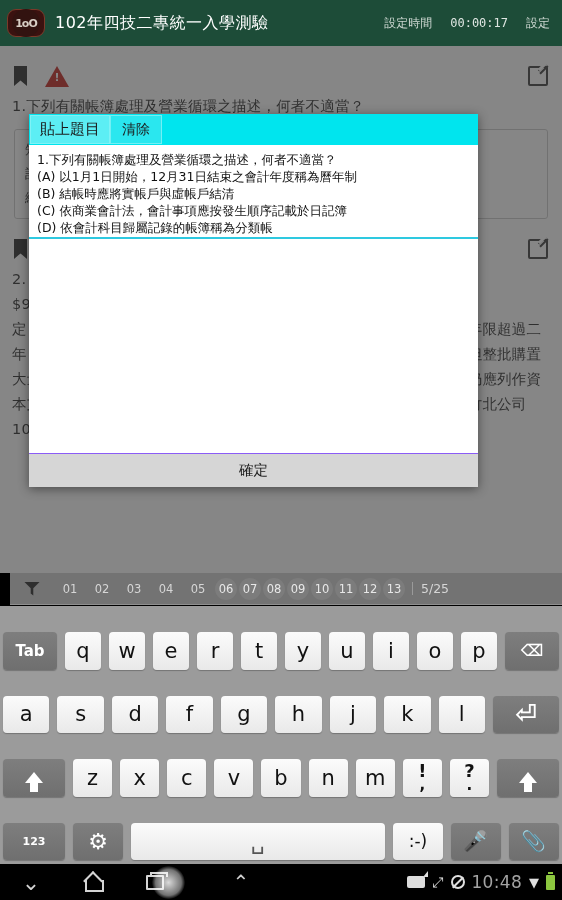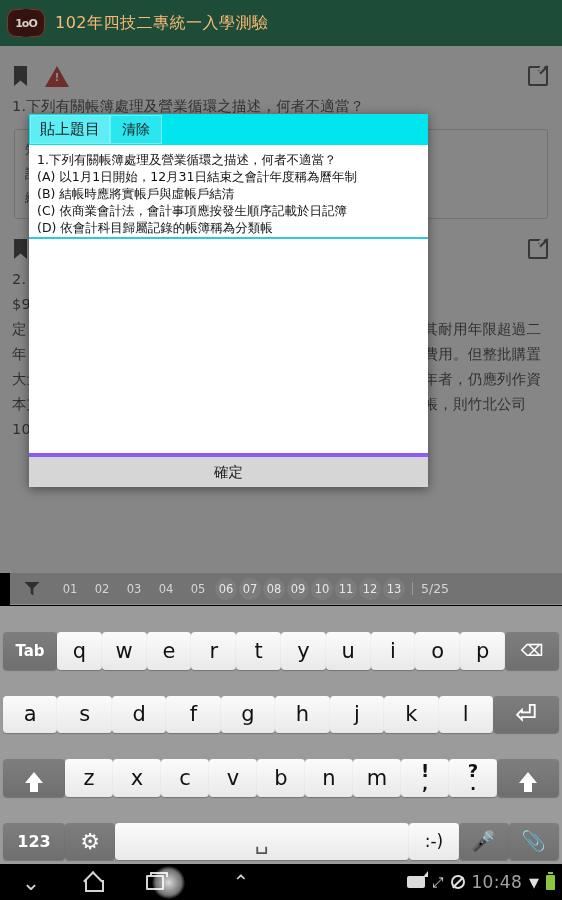--- a/index.html
+++ b/index.html
@@ -25,21 +25,21 @@
     display: flex; align-items: center; justify-content: center;
     flex: 0 0 auto;
   }
   .logo-inner {
     width: 28px; height: 28px; border-radius: 50%;
     background: #321310;
     display: flex; align-items: center; justify-content: center;
     font-size: 11px; color: #d8cfc6; font-weight: bold; letter-spacing: -1px;
   }
   .app-title {
-    margin-left: 10px; color: #fdba74; font-size: 16px;
+    margin-left: 10px; color: #ffffff; font-size: 16px;
     letter-spacing: 0.5px; white-space: nowrap;
   }
   .header-right {
     margin-left: auto; display: flex; align-items: center;
     color: #cfd9d3; font-size: 12px; padding-right: 12px;
   }
   .header-right > span { margin-left: 18px; white-space: nowrap; }
   .timer-val { font-family: "DejaVu Sans Mono", monospace; font-size: 12px; color: #dfe6e2; }
 
   
@@ -101,21 +101,21 @@
     font-size: 11.5px; color: #d6d6d6; width: 30px; height: 22px;
     display: flex; align-items: center; justify-content: center;
     margin: 0 1px; font-family: "DejaVu Sans", sans-serif;
   }
   .pnum.circled { background: #7c7c7c; border-radius: 50%; width: 22px; color: #e8e8e8; }
   .pdivider { width: 1px; height: 13px; background: #9a9a9a; margin: 0 6px; }
   .pcount { font-size: 12.5px; color: #d6d6d6; margin-left: 2px; margin-right: 8px; }
 
   
   .modal {
-    position: absolute; left: 29px; top: 114px; width: 399px; height: 373px;
+    position: absolute; left: 29px; top: 114px; width: 449px; height: 373px;
     background: #fff; z-index: 20;
     box-shadow: 0 2px 10px rgba(0,0,0,.45);
     display: flex; flex-direction: column;
   }
   .modal-head {
     height: 31px; background: #00e5ee; display: flex; align-items: stretch;
     flex: 0 0 auto;
   }
   .paste-btn {
     background: #5ceef4; color: #1a1a1a; font-size: 15px;
@@ -133,53 +133,53 @@
     font-size: 12.5px; line-height: 17px; color: #111;
     overflow: hidden;
   }
   .modal-input .caret {
     display: inline-block; width: 1px; height: 13px;
     background: #111; vertical-align: -2px;
   }
   .modal-blank { flex: 1 1 auto; background: #fff; }
   .modal-ok {
     flex: 0 0 auto; height: 34px; background: #d6d6d6;
-    border-top: 4px solid #8b5cf6;
+    border-top: 1px solid #8b5cf6;
     display: flex; align-items: center; justify-content: center;
     font-size: 14.5px; color: #1a1a1a; cursor: pointer;
   }
 
   
   .keyboard {
     position: absolute; top: 606px; left: 0; width: 562px; height: 258px;
     background: #9b9b9b; padding: 3px 3px 4px 3px; z-index: 8;
     display: flex; flex-direction: column; gap: 3px;
   }
-  .krow { display: flex; gap: 0; flex: 1 1 0; margin-top: 23px; }
+  .krow { display: flex; gap: 8px; flex: 1 1 0; margin-top: 23px; }
   .key {
     flex: 1 1 0; border-radius: 4px; display: flex;
     align-items: center; justify-content: center;
     font-size: 21px; color: #111; cursor: pointer;
     background: linear-gradient(#fbfbfb, #e9e9e9);
     box-shadow: 0 1px 1px rgba(0,0,0,.25);
     position: relative; user-select: none;
   }
   .key.dark {
     background: linear-gradient(#7e7e7e, #6f6f6f); color: #fff;
     font-size: 15px; font-weight: bold;
   }
   .key.tab { flex: 0 0 54px; }
   .key.bksp { flex: 0 0 54px; }
   .key.caps { flex: 0 0 62px; font-size: 13px; line-height: 14px;
     flex-direction: column; text-align: center; }
   .key.caps .capdot { position: absolute; top: 4px; right: 13px;
     width: 7px; height: 7px; border-radius: 50%; border: 1px solid #cfcfcf; }
   .key.enter { flex: 0 0 66px; font-size: 26px; }
   .key.shift { flex: 0 0 62px; }
-  .key.num123 { flex: 0 0 62px; font-size: 16px; }
+  .key.num123 { flex: 0 0 62px; font-size: 11px; }
   .key.gear { flex: 0 0 50px; font-size: 22px; }
   .key.space { flex: 1 1 auto; font-size: 22px; color: #555; }
   .key.smile { flex: 0 0 50px; font-size: 17px; }
   .key.mic { flex: 0 0 50px; font-size: 20px; }
   .key.clip { flex: 0 0 50px; font-size: 20px; }
   .key.punct { font-size: 15px; line-height: 15px; flex-direction: column; }
   .key.punct .top { font-size: 18px; font-weight: bold; }
   .key.punct .bot { font-size: 15px; font-weight: bold; }
   .arrow-up {
     width: 0; height: 0; border-left: 9px solid transparent;
@@ -238,20 +238,25 @@
 </head>
 <body>
 
 <div id="screen">
 
   <div class="app-header">
     <div class="logo-wrap">
       <div class="logo-inner">1oO</div>
     </div>
     <div class="app-title">102年四技二專統一入學測驗</div>
+    <div class="header-right">
+      <span>設定時間</span>
+      <span class="timer-val">00:00:17</span>
+      <span>設定</span>
+    </div>
   </div>
 
   <div class="quiz-body">
     <div class="q-block">
       <div class="q-toolbar">
         <span class="ic bookmark-ic"></span>
         <span class="ic warn-ic"></span>
         <span class="ic edit-ic"></span>
       </div>
       <div class="q-text">1.下列有關帳簿處理及營業循環之描述，何者不適當？</div>

